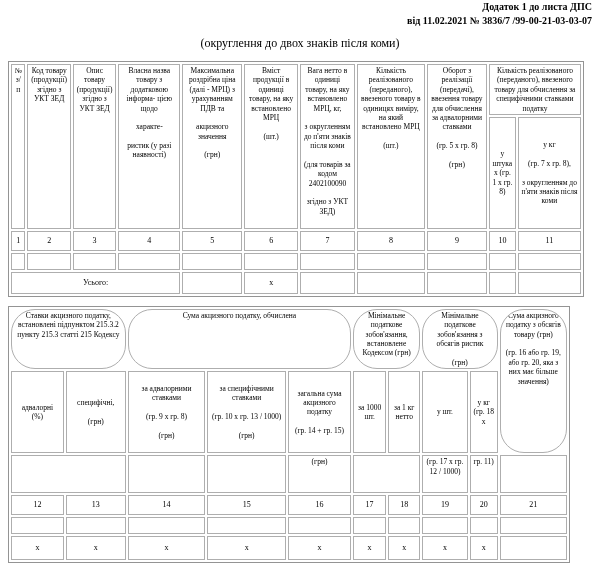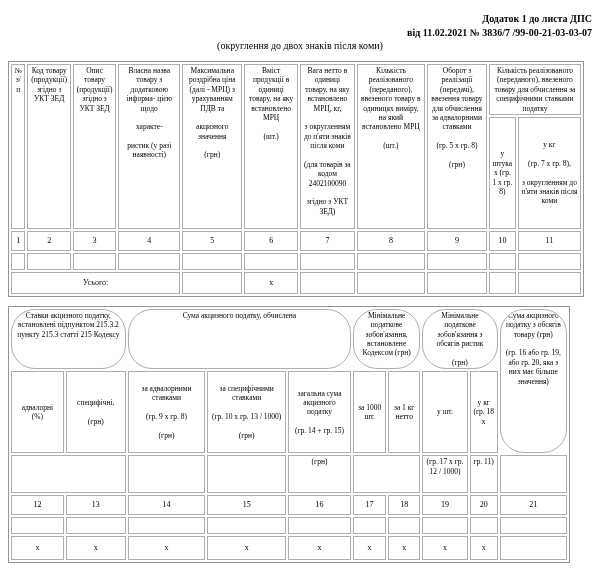--- a/index.html
+++ b/index.html
@@ -3,27 +3,27 @@
 <meta charset="utf-8">
 <style>
   html,body{margin:0;padding:0;background:#fff;}
   body{
     width:600px;height:575px;overflow:hidden;
     font-family:"Liberation Serif","DejaVu Serif",serif;color:#000;
   }
   .page{position:relative;width:600px;height:575px;}
   .doc-ref{
     text-align:right;font-weight:bold;font-size:10px;line-height:1.35;
-    padding:12px 8px 0 0;
+    padding:0 8px 0 0;
   }
   .title{
     text-align:center;font-weight:bold;font-size:12px;margin-top:9px;
   }
   .subtitle{
-    text-align:center;font-size:10px;margin-top:1px;
+    text-align:center;font-size:12px;margin-top:9px;
   }
   table.form{
     border-collapse:separate;border-spacing:2px;table-layout:fixed;
     border:1px solid #949494;background:#fff;
   }
   #table1{width:576px;margin:10px 0 0 8px;}
   #table2{width:562px;margin:9px 0 0 8px;}
   td{
     border:1px solid #aeaeae;
     font-size:7.5px;line-height:1.25;

